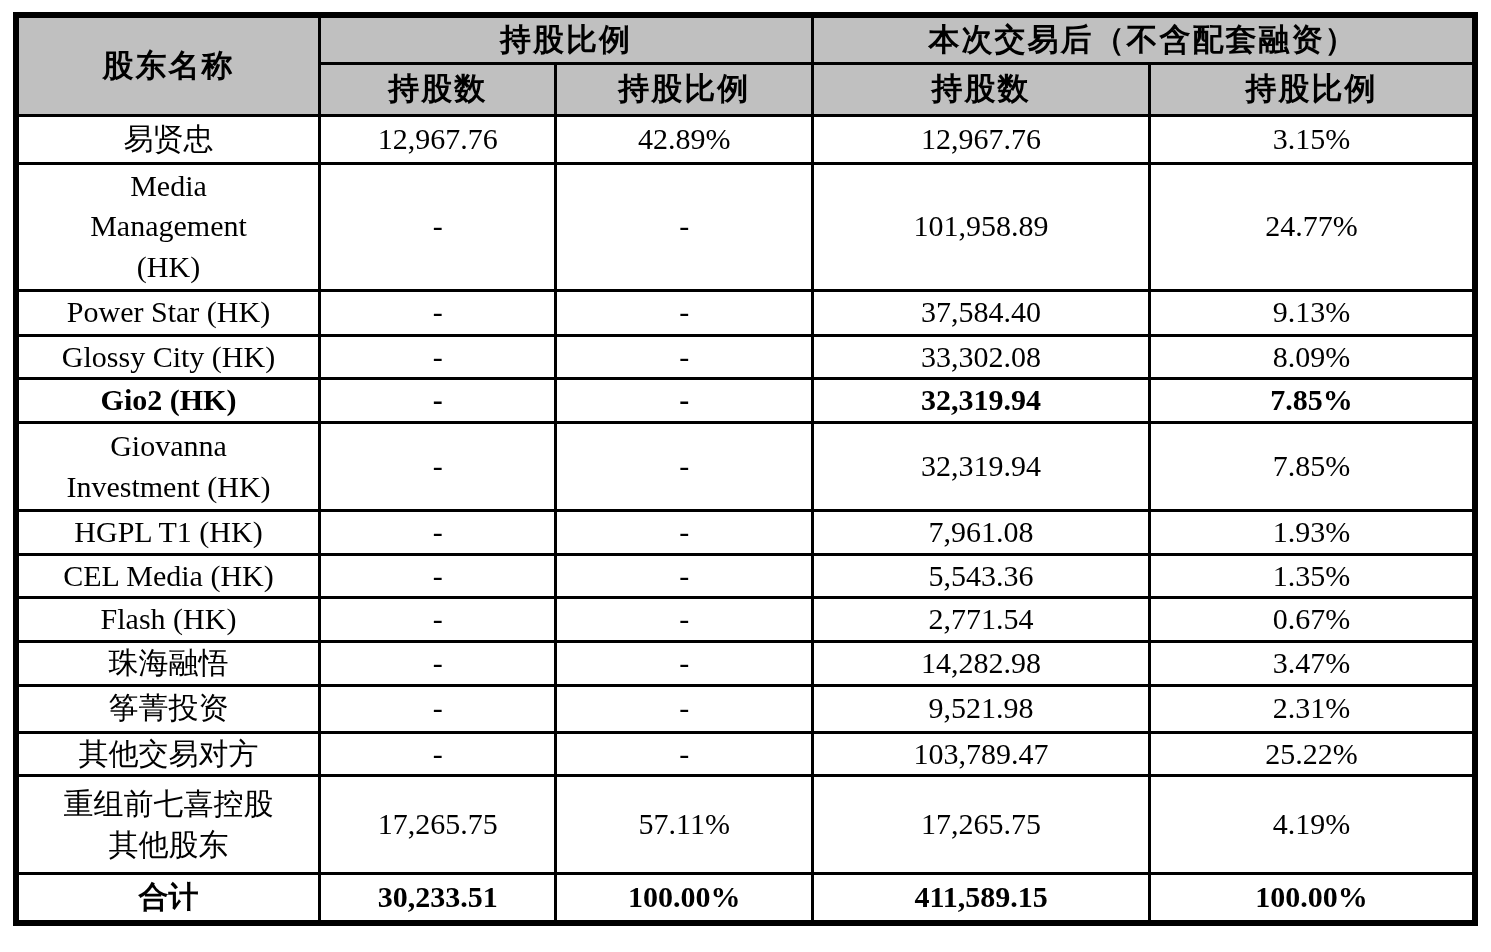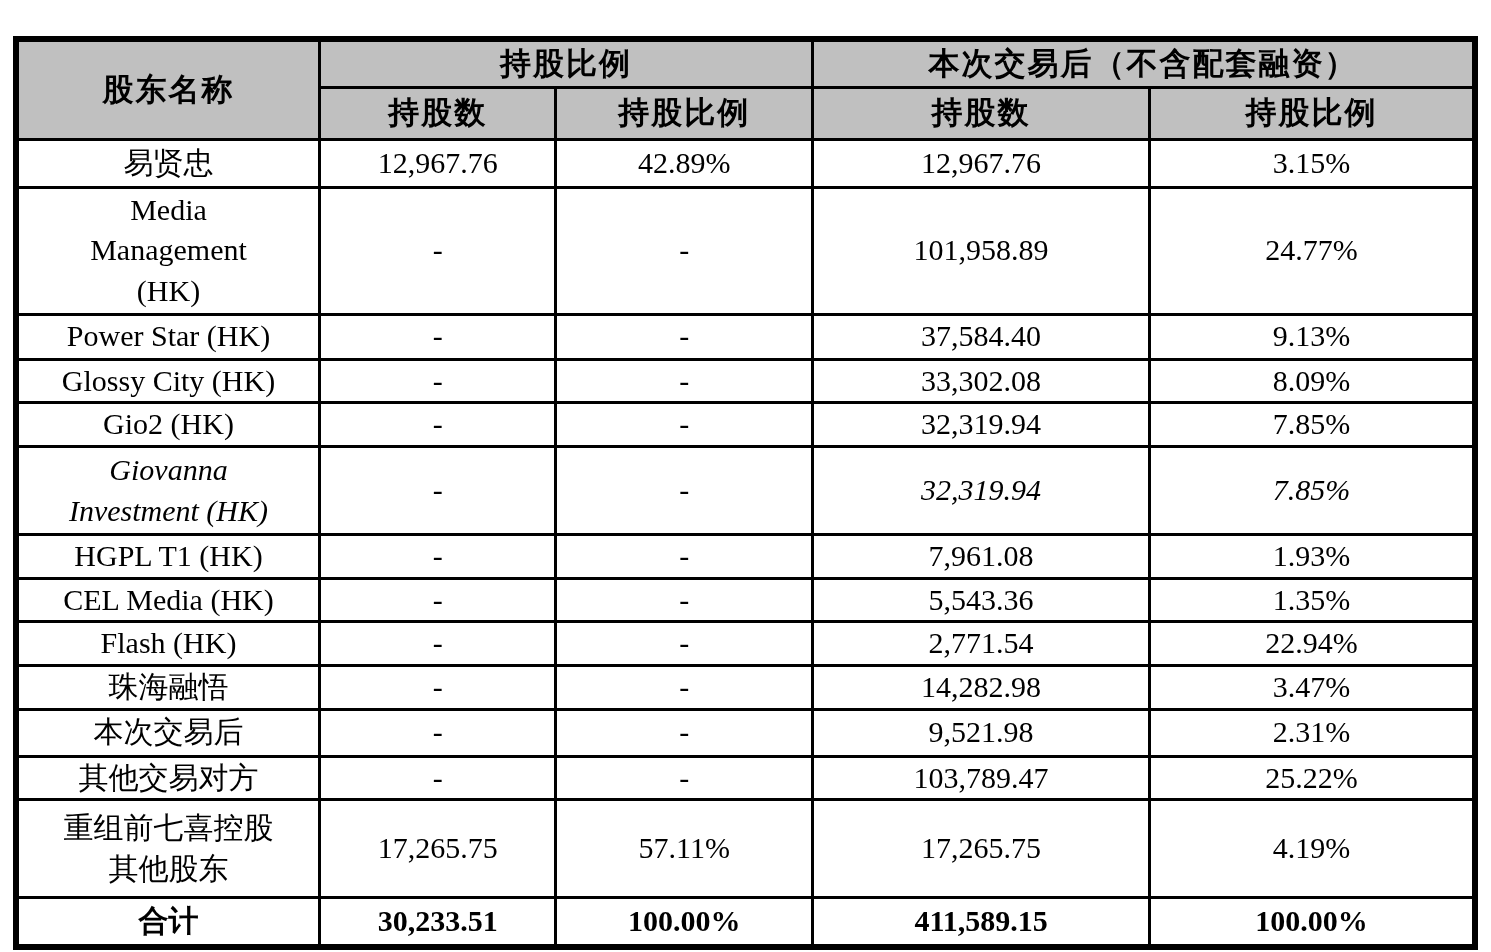--- a/index.html
+++ b/index.html
@@ -14,21 +14,21 @@
   .page {
     position: relative;
     width: 1491px;
     height: 952px;
     background: #ffffff;
     overflow: hidden;
   }
   table.shareholding {
     position: absolute;
     left: 13px;
-    top: 36px;
+    top: 12px;
     width: 1465px;
     border-collapse: collapse;
     border: 6px solid #000000;
     table-layout: fixed;
     padding-left: 12px;
   }
   table.shareholding th,
   table.shareholding td {
     border: 3px solid #000000;
     text-align: center;
@@ -98,28 +98,28 @@
         <td>37,584.40</td>
         <td>9.13%</td>
       </tr>
       <tr style="height:43px;">
         <td>Glossy City (HK)</td>
         <td>-</td>
         <td>-</td>
         <td>33,302.08</td>
         <td>8.09%</td>
       </tr>
-      <tr style="height:44px;">
+      <tr style="height:44px;font-weight:bold;">
         <td>Gio2 (HK)</td>
         <td>-</td>
         <td>-</td>
         <td>32,319.94</td>
         <td>7.85%</td>
       </tr>
-      <tr style="height:88px;font-style:italic;">
+      <tr style="height:88px;">
         <td>Giovanna
 Investment (HK)</td>
         <td>-</td>
         <td>-</td>
         <td>32,319.94</td>
         <td>7.85%</td>
       </tr>
       <tr style="height:42px;">
         <td>HGPL T1 (HK)</td>
         <td>-</td>
@@ -132,31 +132,31 @@
         <td>-</td>
         <td>-</td>
         <td>5,543.36</td>
         <td>1.35%</td>
       </tr>
       <tr style="height:44px;">
         <td>Flash (HK)</td>
         <td>-</td>
         <td>-</td>
         <td>2,771.54</td>
-        <td>22.94%</td>
+        <td>0.67%</td>
       </tr>
       <tr style="height:36px;">
         <td>珠海融悟</td>
         <td>-</td>
         <td>-</td>
         <td>14,282.98</td>
         <td>3.47%</td>
       </tr>
       <tr style="height:47px;">
-        <td>本次交易后</td>
+        <td>筝菁投资</td>
         <td>-</td>
         <td>-</td>
         <td>9,521.98</td>
         <td>2.31%</td>
       </tr>
       <tr style="height:36px;">
         <td>其他交易对方</td>
         <td>-</td>
         <td>-</td>
         <td>103,789.47</td>

